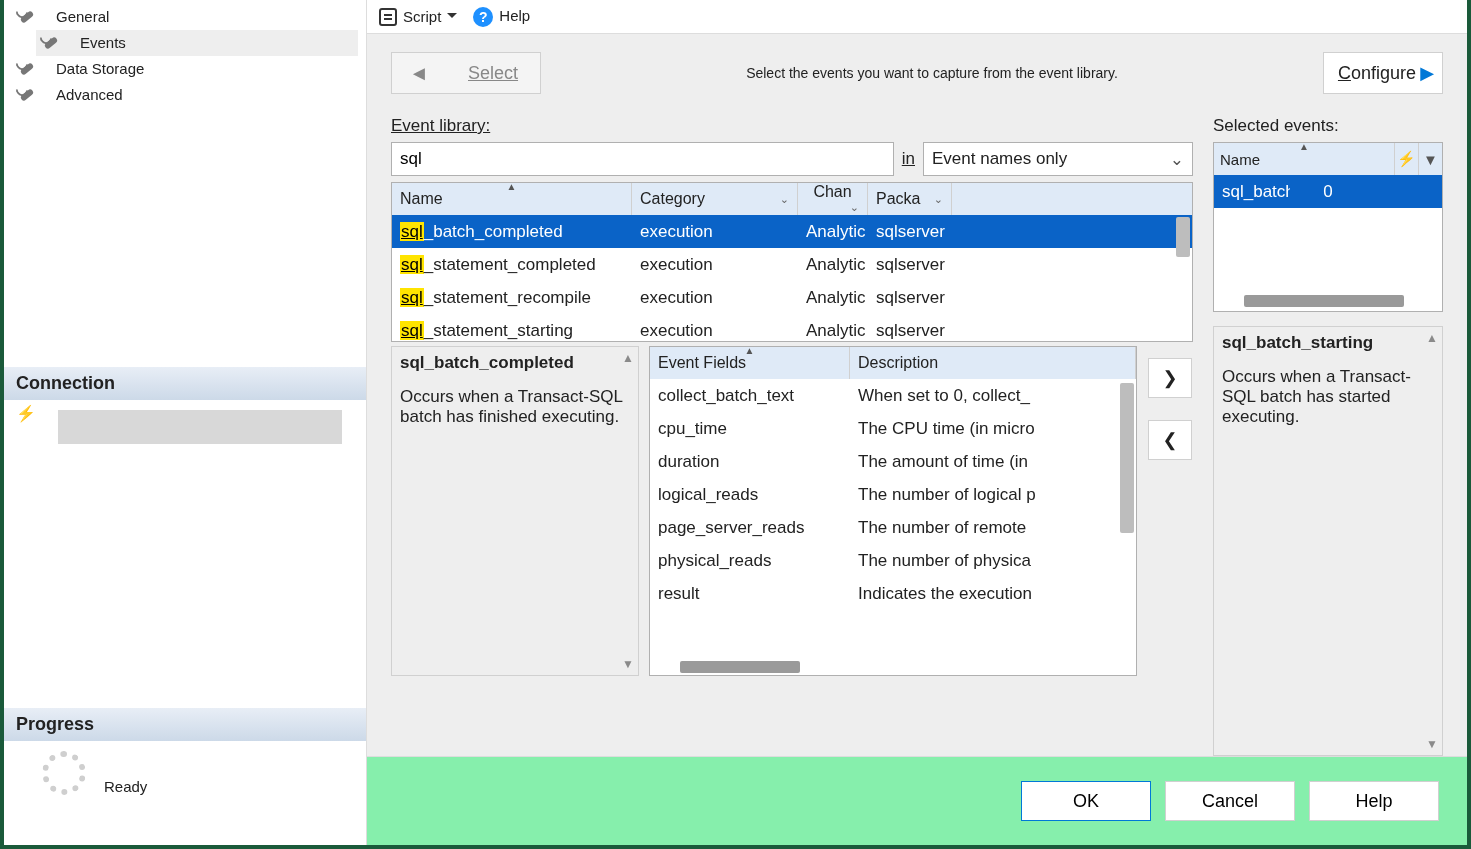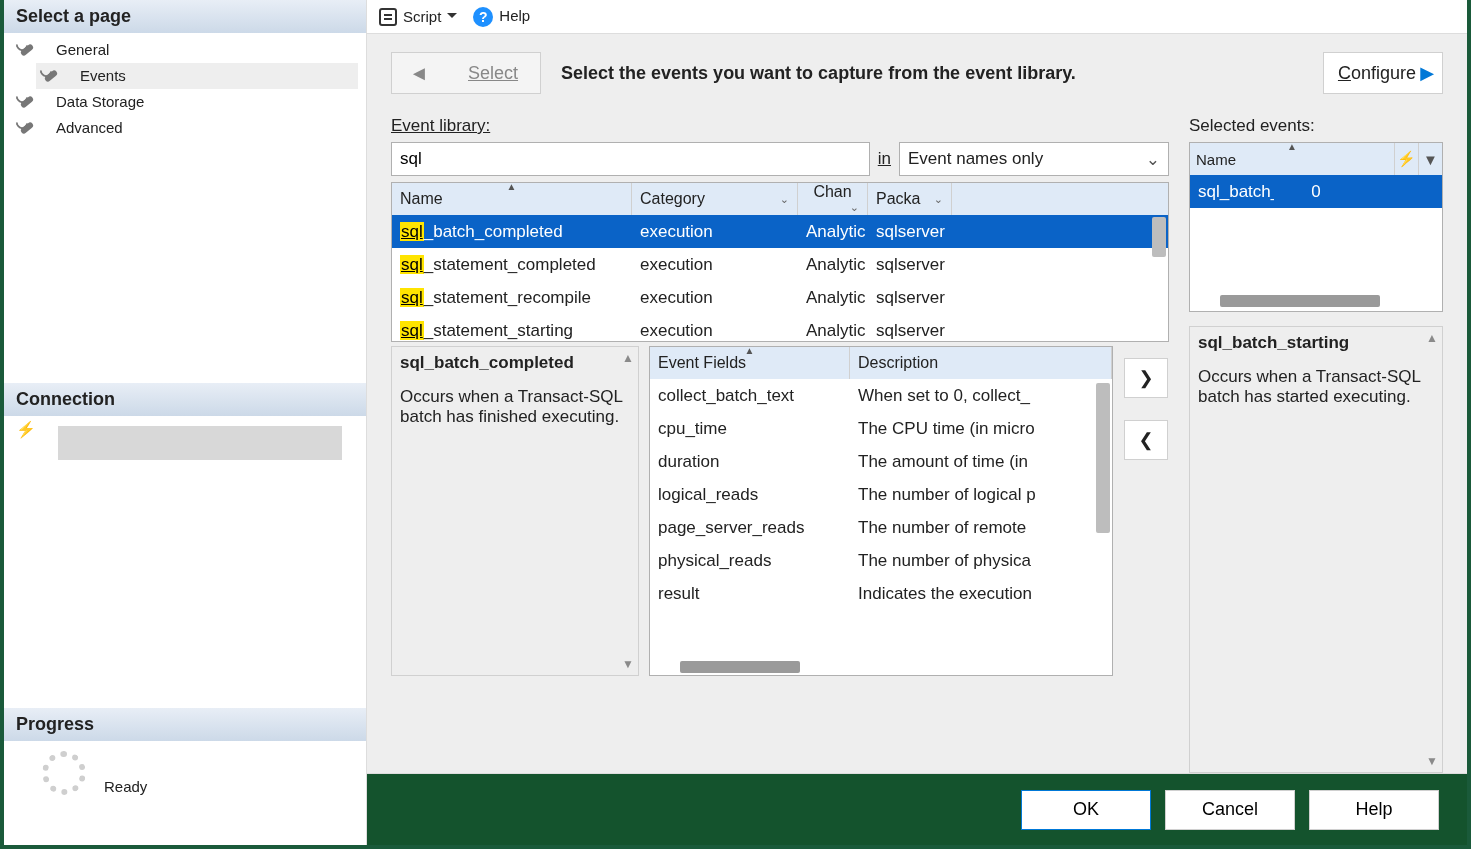--- a/index.html
+++ b/index.html
@@ -40,28 +40,28 @@
   .caret{border:5px solid transparent;border-top-color:#333;margin-top:5px;}
   .help-icon{width:20px;height:20px;border-radius:50%;background:#1e90ff;color:#fff;font-weight:700;display:flex;align-items:center;justify-content:center;font-size:14px;}
   .script-icon{width:18px;height:18px;border:2px solid #333;border-radius:3px;position:relative;}
   .script-icon::after{content:"";position:absolute;width:8px;height:2px;background:#333;top:4px;left:3px;box-shadow:0 4px 0 #333;}
   
   .content{flex:1;padding:18px 24px 0 24px;display:flex;flex-direction:column;overflow:hidden;}
   .toprow{display:flex;align-items:center;gap:20px;margin-bottom:22px;}
   .back-group{display:flex;align-items:center;border:1px solid var(--border-light);background:#f4f4f4;height:42px;}
   .back-btn{width:54px;display:flex;align-items:center;justify-content:center;color:#888;font-size:20px;}
   .sel-label{padding:0 22px;color:#888;font-size:18px;text-decoration:underline;}
-  .instruction{flex:1;font-size:18px;font-weight:bold;}
+  .instruction{flex:1;text-align:center;font-size:14px;}
   .configure-btn{border:1px solid var(--border-light);background:#fff;height:42px;padding:0 26px 0 14px;display:flex;align-items:center;gap:40px;font-size:18px;position:relative;cursor:pointer;}
   .configure-btn .arrow-r{color:var(--btn-blue);position:absolute;right:8px;}
   .underline-first::first-letter{text-decoration:underline;}
   
   .midwrap{flex:1;display:flex;gap:20px;min-height:0;}
   .left-col{flex:1;display:flex;flex-direction:column;min-width:0;}
-  .right-col{width:254px;display:flex;flex-direction:column;}
+  .right-col{width:230px;display:flex;flex-direction:column;}
   .lbl{font-size:17px;margin-bottom:6px;}
   .searchrow{display:flex;align-items:center;gap:8px;margin-bottom:6px;}
   .searchbox{flex:1;height:34px;border:1px solid var(--border);background:#fff;padding:0 8px;font-size:17px;}
   .in-lbl{font-size:17px;text-decoration:underline;}
   .combo{width:270px;height:34px;border:1px solid var(--border);background:#fff;display:flex;align-items:center;justify-content:space-between;padding:0 8px;font-size:17px;}
   .combo .dd{color:#555;}
   
   .grid{border:1px solid var(--border);background:#fff;display:flex;flex-direction:column;height:160px;position:relative;}
   .grid-head{display:flex;background:var(--head-blue);height:32px;flex:0 0 auto;}
   .gh{border-right:1px solid var(--border-light);display:flex;align-items:center;padding:0 8px;font-size:16px;position:relative;white-space:nowrap;overflow:hidden;}
@@ -89,33 +89,32 @@
   .sg-head{display:flex;background:var(--head-blue);height:32px;}
   .sg-h{flex:1;display:flex;align-items:center;padding:0 6px;position:relative;}
   .sg-icons{display:flex;}
   .sg-icon{width:24px;border-left:1px solid var(--border-light);display:flex;align-items:center;justify-content:center;color:#555;}
   .sg-body .grow{background:var(--sel-blue);color:#fff;}
   .sg-body .gc{flex:1;}
   .sg-num{width:24px;text-align:center;}
   .right-desc{border:1px solid var(--border-light);background:#eeeeee;margin-top:14px;flex:1;padding:6px 8px;font-size:17px;position:relative;}
   .right-desc .title{font-weight:700;margin-bottom:14px;}
   
-  .footer{height:72px;background:#14532d;border-top:1px solid #ddd;display:flex;align-items:center;justify-content:flex-end;gap:14px;padding:0 28px;}
+  .footer{height:89px;background:#86efac;border-top:1px solid #ddd;display:flex;align-items:center;justify-content:flex-end;gap:14px;padding:0 28px;}
   .btn{min-width:130px;height:40px;border:1px solid var(--border-light);background:#fff;font-size:18px;cursor:pointer;}
   .btn.primary{border:1px solid var(--btn-blue);color:#000;}
   
   .c-name{width:240px;} .c-cat{width:166px;gap:31px;} .c-chan{width:70px;flex-direction:column;} .c-pack{width:84px;}
   
   .f-name{width:200px;} .f-desc{flex:1;}
 </style>
 </head>
 <body>
 
 <div class="sidebar">
-  <div class="side-head">Select a page</div>
   <div class="side-list">
     <div class="side-item">
       <span class="wrench"></span>
       <span>General</span>
     </div>
     <div class="side-item selected">
       <span class="wrench"></span>
       <span>Events</span>
     </div>
     <div class="side-item">

